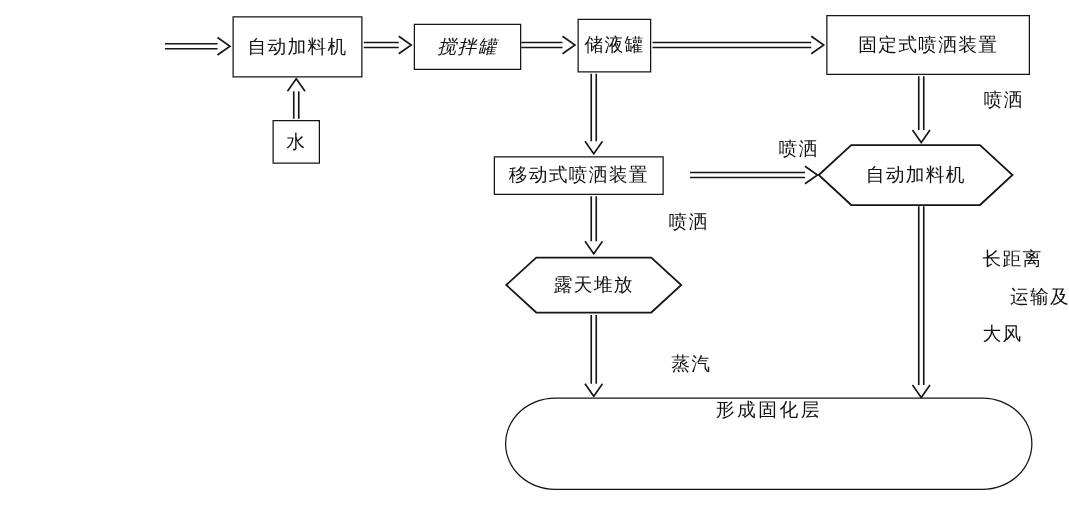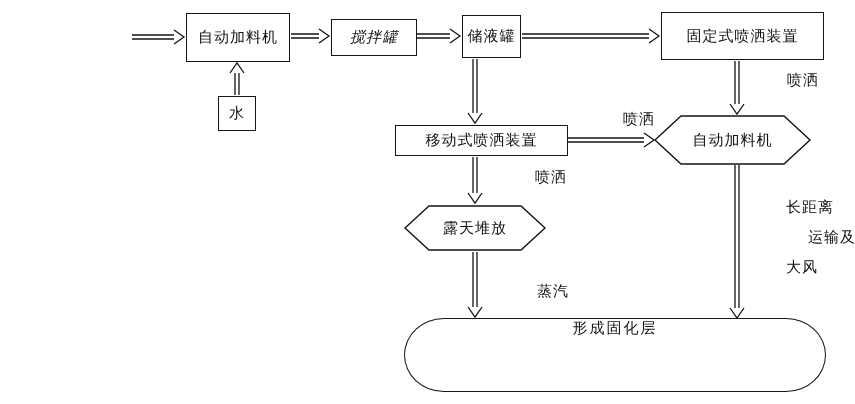--- a/index.html
+++ b/index.html
@@ -140,21 +140,21 @@
   </div>
 
   <div class="node" style="left:462px; top:15px; width:59px; height:43px;">
     <span>储液罐</span>
   </div>
 
   <div class="node" style="left:218px; top:96px; width:38px; height:35px;">
     <span>水</span>
   </div>
 
-  <div class="node" style="left:395px; top:125px; width:173px; height:31px;">
+  <div class="node" style="left:395px; top:125px; width:136px; height:31px;">
     <span>移动式喷洒装置</span>
   </div>
 
   <div class="shape-label" style="left:655px; top:116px; width:155px; height:48px;">自动加料机</div>
 
   <div class="shape-label" style="left:405px; top:206px; width:140px; height:44px;">露天堆放</div>
 
   <div class="stadium" style="left:404px; top:318px; width:422px; height:74px;">
     <span>形成固化层</span>
   </div>

